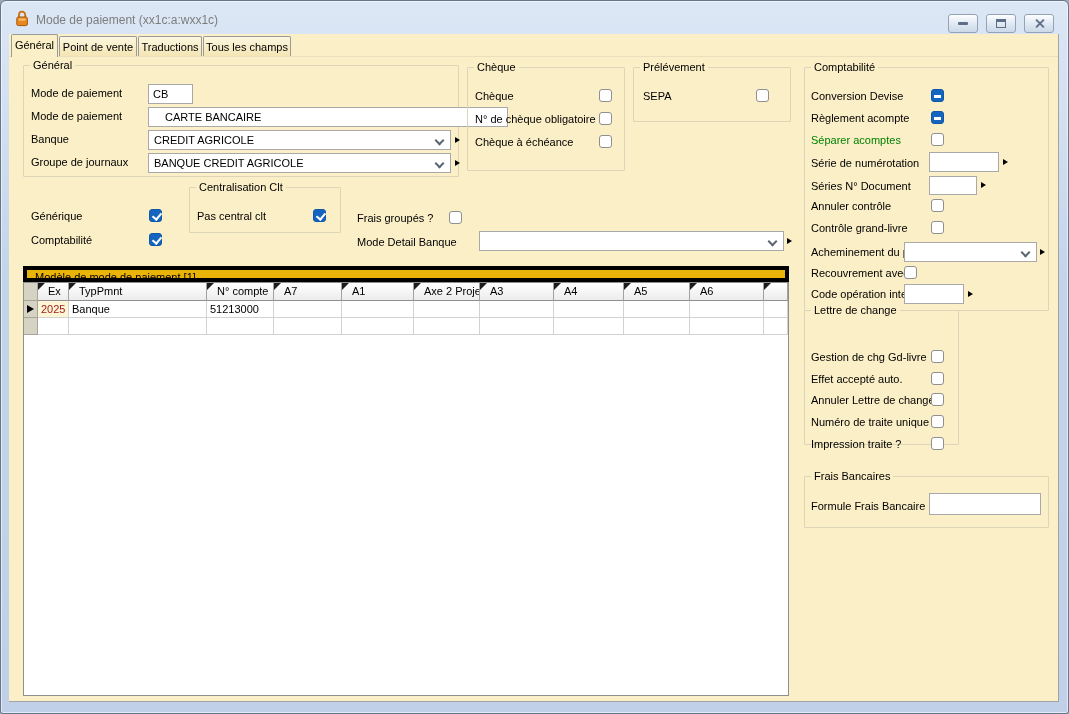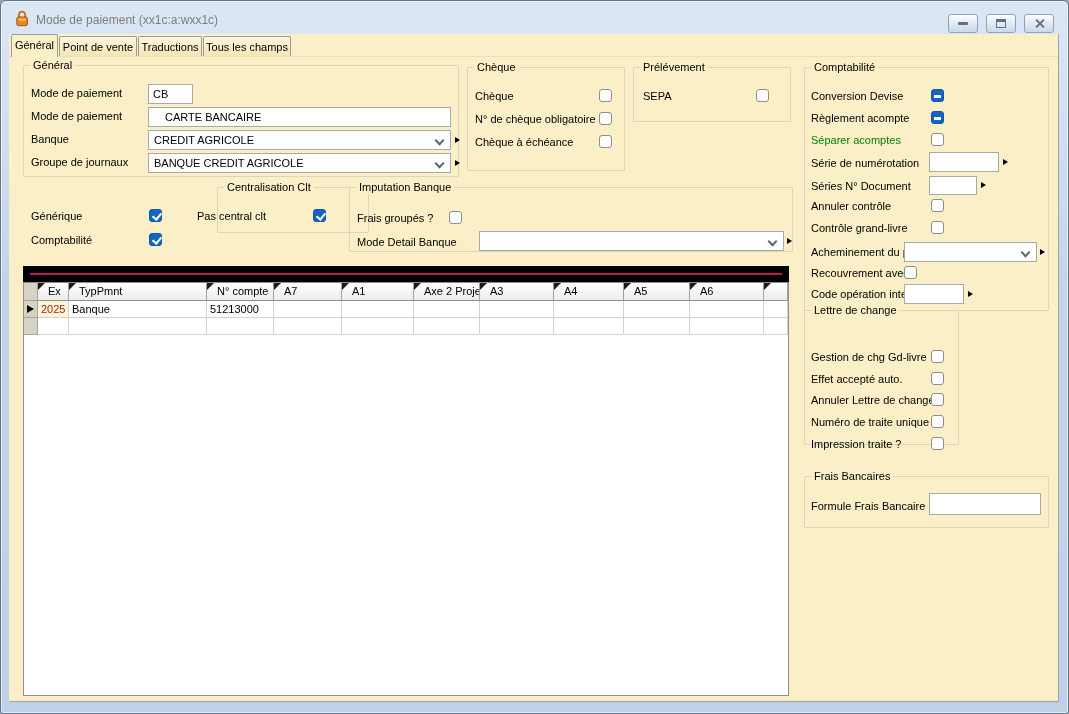--- a/index.html
+++ b/index.html
@@ -48,21 +48,21 @@
   .cb { position:absolute; width:13px; height:13px; background:#fff; border:1px solid #8f8f8f; border-radius:3px; }
   .cb.checked, .cb.indeterminate { background:#1565c0; border-color:#0f57a8; }
   .cb.checked::after { content:""; position:absolute; left:3.5px; top:1px; width:4px; height:7px;
     border:solid #fff; border-width:0 2px 2px 0; transform:rotate(40deg); }
   .cb.indeterminate::after { content:""; position:absolute; left:2px; top:5px; width:7px; height:2.5px; background:#fff; }
   .tri { position:absolute; width:0; height:0; border-left:5px solid #000;
     border-top:3.5px solid transparent; border-bottom:3.5px solid transparent; }
 
   
   .tbl-caption { position:absolute; left:14px; top:232px; width:766px; height:16px;
-    background:#be185d; border:7px solid #000000; padding:1px 0 0 8px; line-height:13px; }
+    background:#eab308; border:4px solid #000000; padding:1px 0 0 8px; line-height:13px; }
   .tbl { position:absolute; left:14px; top:248px; width:766px; height:414px;
     background:#fff; border:1px solid #8f8f8f; overflow:hidden; }
   .trow { display:flex; height:17px;border-radius:6px; }
   .trow.thead { height:18px; }
   .tc { position:relative; border-right:1px solid #d2d2d2; border-bottom:1px solid #d2d2d2;
     padding:2px 3px; overflow:hidden; white-space:nowrap; }
   .thead .tc { background:linear-gradient(#ffffff,#ececec); border-right:1px solid #a2a2a2;
     border-bottom:1px solid #8f8f8f; padding-left:10px; }
   .tc.sel, .thead .tc.w-sel { background:#d6d2c4; border-right:1px solid #a8a496; border-bottom:1px solid #a8a496; padding:0; }
   .ctri { position:absolute; left:0; top:0; width:0; height:0;
@@ -108,21 +108,21 @@
     <div class="tab" style="left:50px;width:78px;"><span>Point de vente</span></div>
     <div class="tab" style="left:129px;width:64px;"><span>Traductions</span></div>
     <div class="tab" style="left:194px;width:88px;"><span>Tous les champs</span></div>
 
     <div class="group" style="left:14px;top:31px;width:436px;height:112px;">
       <span class="legend">Général</span>
     </div>
     <span class="lbl" style="left:22px;top:53px;">Mode de paiement</span>
     <input class="txt" style="left: 139px; top: 50px; width: 45px; height: 20px;" value="CB">
     <span class="lbl" style="left:22px;top:76px;">Mode de paiement</span>
-    <input class="txt" style="left: 139px; top: 73px; width: 303px; height: 20px; padding-left: 16px;" value="CARTE BANCAIRE">
+    <input class="txt" style="left: 139px; top: 73px; width: 360px; height: 20px; padding-left: 16px;" value="CARTE BANCAIRE">
     <span class="lbl" style="left:22px;top:99px;">Banque</span>
     <div class="dd" style="left:139px;top:96px;width:303px;height:20px;">
       <span class="val">CREDIT AGRICOLE</span>
       <span class="ddchev"></span>
     </div>
     <i class="tri" style="left:446px;top:103px;"></i>
     <span class="lbl" style="left:22px;top:122px;">Groupe de journaux</span>
     <div class="dd" style="left:139px;top:119px;width:303px;height:20px;">
       <span class="val">BANQUE CREDIT AGRICOLE</span>
       <span class="ddchev"></span>
@@ -174,29 +174,26 @@
     <span class="cb unchecked" style="left:895px;top:232px;"></span>
     <span class="lbl" style="left:802px;top:254px;width:93px;">Code opération interbanc</span>
     <input class="txt" style="left: 895px; top: 250px; width: 60px; height: 20px;" value="">
     <i class="tri" style="left:959px;top:257px;"></i>
 
     <span class="lbl" style="left:22px;top:176px;">Générique</span>
     <span class="cb checked" style="left:140px;top:175px;"></span>
     <span class="lbl" style="left:22px;top:200px;">Comptabilité</span>
     <span class="cb checked" style="left:140px;top:199px;"></span>
 
-    <div class="group" style="left:180px;top:153px;width:152px;height:46px;margin-left:28px;">
+    <div class="group" style="left:180px;top:153px;width:152px;height:46px;">
       <span class="legend">Centralisation Clt</span>
     </div>
     <span class="lbl" style="left:188px;top:176px;">Pas central clt</span>
     <span class="cb checked" style="left:304px;top:175px;"></span>
 
-    <div class="group" style="left:340px;top:153px;width:444px;height:65px;">
-      <span class="legend">Imputation Banque</span>
-    </div>
     <span class="lbl" style="left:348px;top:178px;">Frais groupés ?</span>
     <span class="cb unchecked" style="left:440px;top:177px;"></span>
     <span class="lbl" style="left:348px;top:202px;">Mode Detail Banque</span>
     <div class="dd" style="left:470px;top:197px;width:305px;height:20px;">
       <span class="val"></span>
       <span class="ddchev"></span>
     </div>
     <i class="tri" style="left:778px;top:204px;"></i>
 
     <div class="tbl-caption">Modèle de mode de paiement [1]</div>

